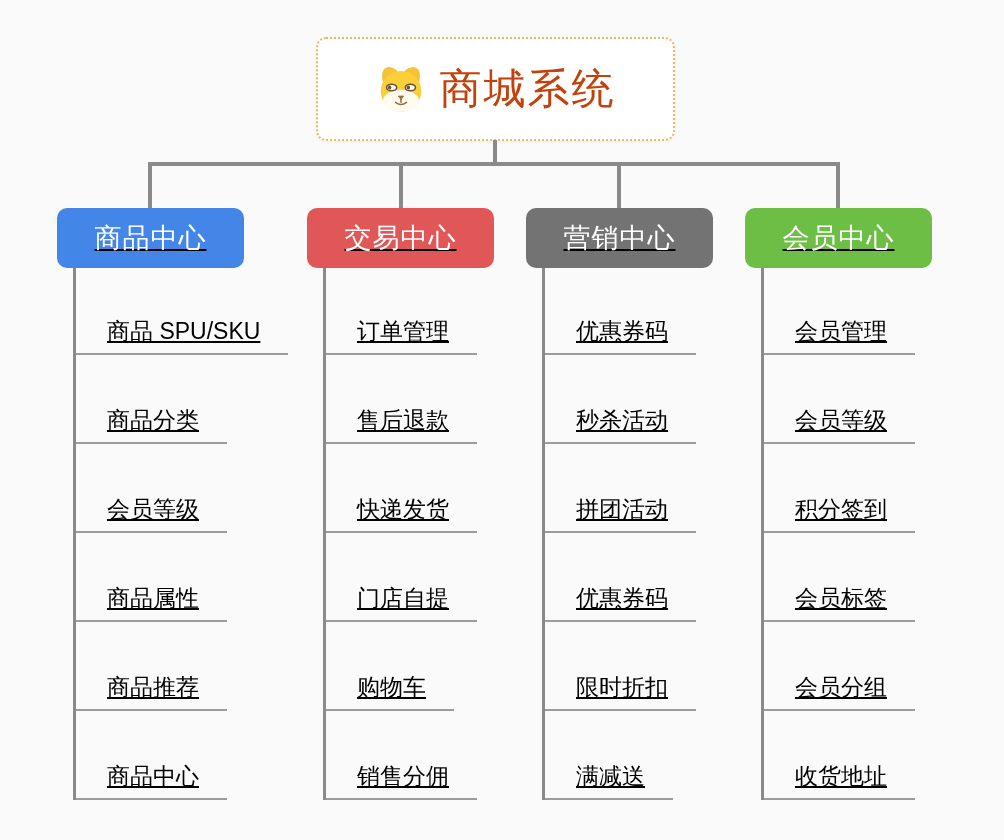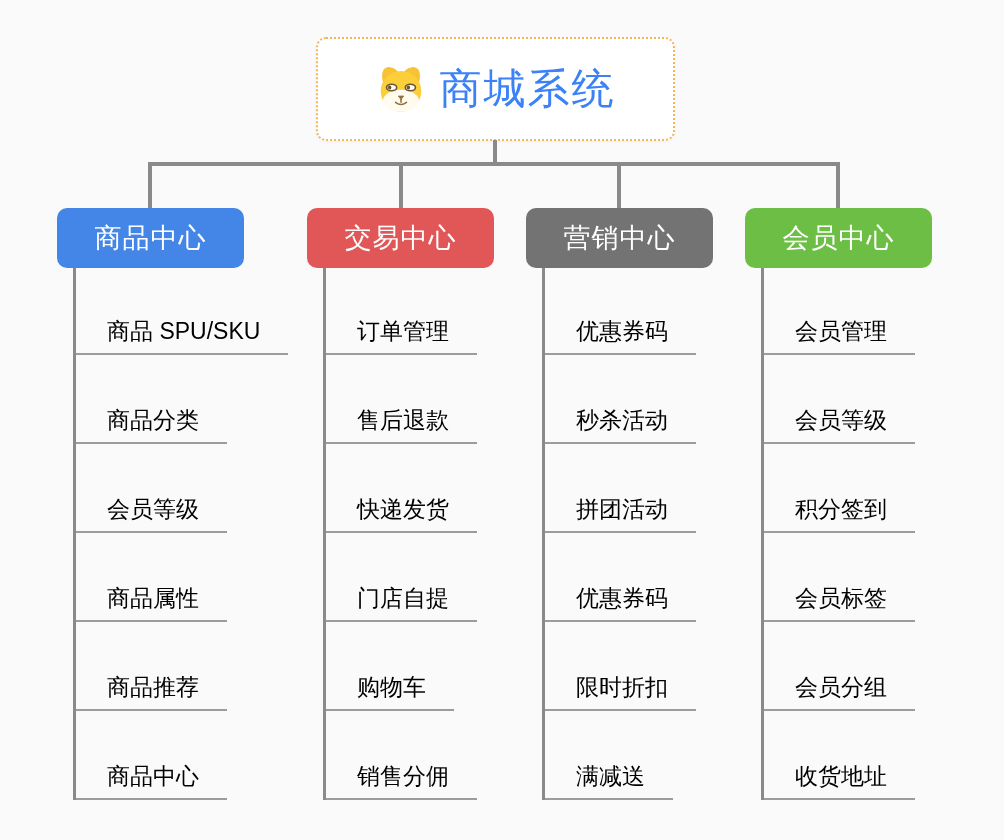--- a/index.html
+++ b/index.html
@@ -16,37 +16,37 @@
     position:absolute;left:316px;top:37px;width:359px;height:104px;
     background:#FFFFFF;
     border:2px dotted #F2B558;
     border-radius:10px;
     box-sizing:border-box;
     display:flex;align-items:center;justify-content:center;gap:14px;
     box-shadow:0 1px 3px rgba(0,0,0,0.05);
   }
   .root-title{
     font-size:42px;
-    color:#3b82f6;
+    color:#c2410c;
     letter-spacing:2px;
     white-space:nowrap;
   }
   .root-icon{width:50px;height:50px;flex:0 0 auto;}
 
   
   .conn{position:absolute;background:#8A8A8A;}
   .conn.stem {left:493px;top:140px;width:4px;height:24px;}
   .conn.hline{left:148px;top:162px;width:692px;height:4px;}
   .conn.drop1{left:148px;top:162px;width:4px;height:48px;}
   .conn.drop2{left:399px;top:162px;width:4px;height:48px;}
   .conn.drop3{left:617px;top:162px;width:4px;height:48px;}
   .conn.drop4{left:836px;top:162px;width:4px;height:48px;}
 
   
-  .branch{position:absolute;top:208px;}
+  .branch{position:absolute;top:208px;text-decoration:underline;}
   .branch-box{
     width:187px;height:60px;
     border-radius:10px;
     display:flex;align-items:center;justify-content:center;
     color:#FFFFFF;
     font-size:27px;
     letter-spacing:1px;
     white-space:nowrap;
   }
   .items{

